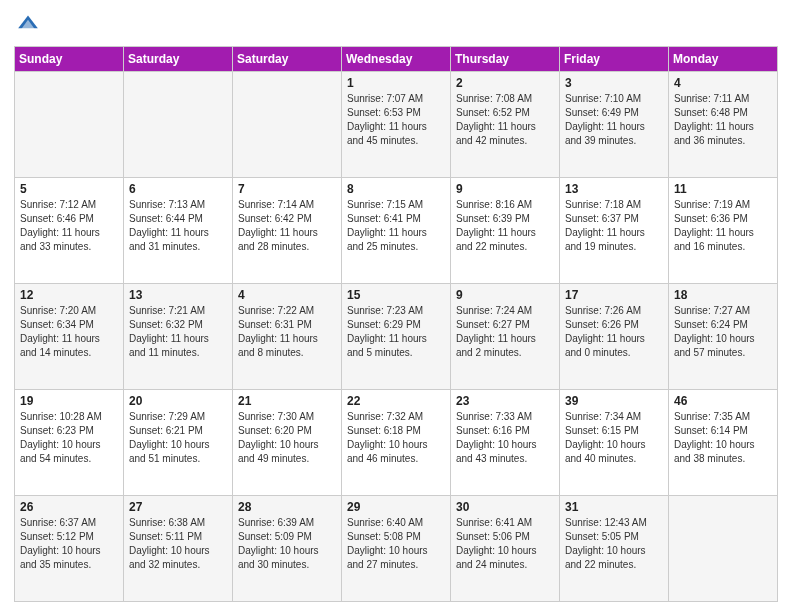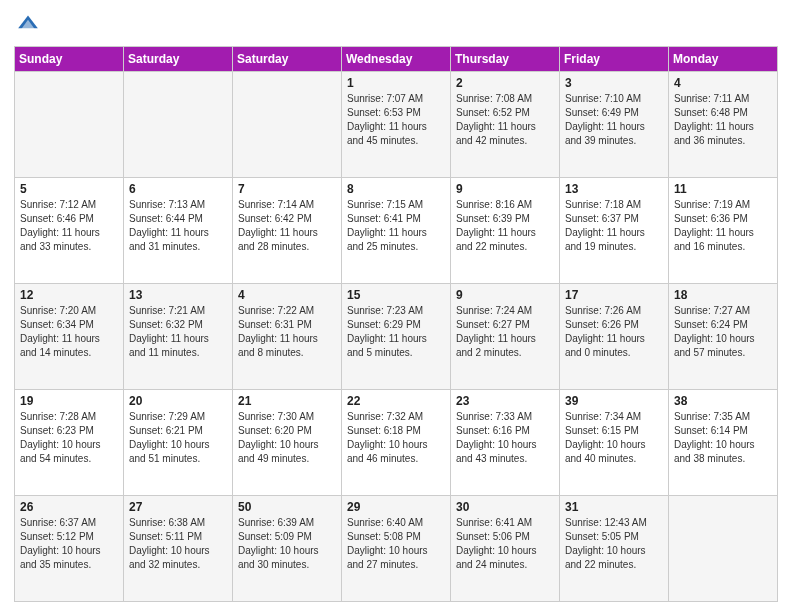--- a/index.html
+++ b/index.html
@@ -267,21 +267,21 @@
             <div class="day-num">18</div>
             <div class="day-info">Sunrise: 7:27 AM
 Sunset: 6:24 PM
 Daylight: 10 hours
 and 57 minutes.</div>
           </td>
         </tr>
         <tr>
           <td>
             <div class="day-num">19</div>
-            <div class="day-info">Sunrise: 7:28 AM
+            <div class="day-info">Sunrise: 10:28 AM
 Sunset: 6:23 PM
 Daylight: 10 hours
 and 54 minutes.</div>
           </td>
           <td>
             <div class="day-num">20</div>
             <div class="day-info">Sunrise: 7:29 AM
 Sunset: 6:21 PM
 Daylight: 10 hours
 and 51 minutes.</div>
@@ -308,21 +308,21 @@
 and 43 minutes.</div>
           </td>
           <td>
             <div class="day-num">39</div>
             <div class="day-info">Sunrise: 7:34 AM
 Sunset: 6:15 PM
 Daylight: 10 hours
 and 40 minutes.</div>
           </td>
           <td>
-            <div class="day-num">38</div>
+            <div class="day-num">46</div>
             <div class="day-info">Sunrise: 7:35 AM
 Sunset: 6:14 PM
 Daylight: 10 hours
 and 38 minutes.</div>
           </td>
         </tr>
         <tr>
           <td>
             <div class="day-num">26</div>
             <div class="day-info">Sunrise: 6:37 AM
@@ -331,21 +331,21 @@
 and 35 minutes.</div>
           </td>
           <td>
             <div class="day-num">27</div>
             <div class="day-info">Sunrise: 6:38 AM
 Sunset: 5:11 PM
 Daylight: 10 hours
 and 32 minutes.</div>
           </td>
           <td>
-            <div class="day-num">50</div>
+            <div class="day-num">28</div>
             <div class="day-info">Sunrise: 6:39 AM
 Sunset: 5:09 PM
 Daylight: 10 hours
 and 30 minutes.</div>
           </td>
           <td>
             <div class="day-num">29</div>
             <div class="day-info">Sunrise: 6:40 AM
 Sunset: 5:08 PM
 Daylight: 10 hours

